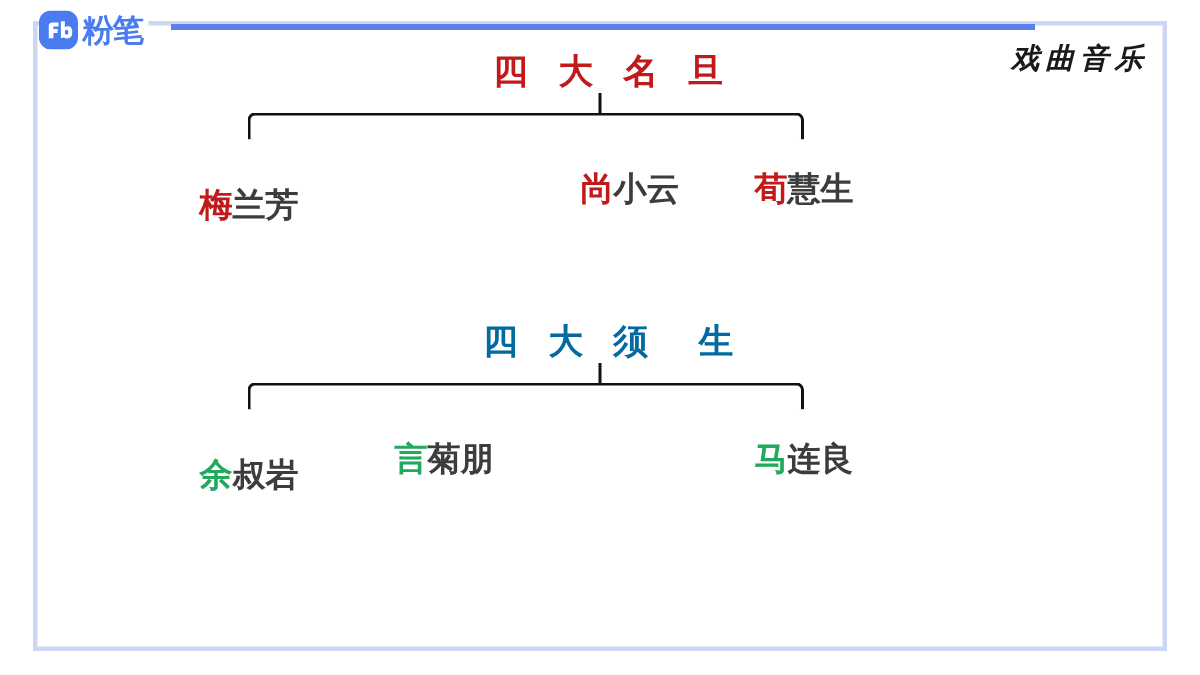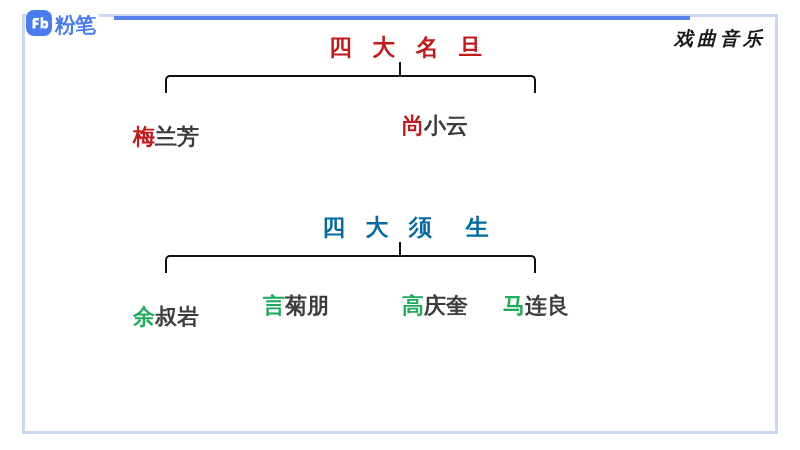--- a/index.html
+++ b/index.html
@@ -27,21 +27,21 @@
     background: #ffffff;
   }
 
   
   #brand {
     position: absolute;
     left: 26px;
     top: 4px;
     height: 32px;
     display: flex;
-    align-items: flex-end;
+    align-items: center;
     background: #ffffff;
     padding-right: 4px;
     z-index: 5;
   }
   #brand-mark {
     width: 26px;
     height: 26px;
     display: block;
   }
   #brand-text {
@@ -141,21 +141,21 @@
     color: #3c3c3c;
     line-height: 36px;
     white-space: nowrap;
   }
   .name .lead { }
   .red-lead   { color: #c2191b; }
   .green-lead { color: #1faa5c; }
 
   .name.n0 { left: 133px; margin-top: 11px; }
   .name.n1 { left: 263px; }
-  .name.n2 { left: 402px; }
+  .name.n2 { left: 387px; }
   .name.n3 { left: 503px; }
 </style>
 </head>
 <body>
 
 <div id="slide-frame"></div>
 
 <div id="brand-rule"></div>
 
 <div id="brand">
@@ -173,30 +173,30 @@
   <div class="group-title red">四 大 名 旦</div>
 
   <div class="bracket-wrap">
     <div class="bracket-stem"></div>
     <div class="bracket-bar"></div>
   </div>
 
   <div class="names">
     <div class="name n0"><span class="lead red-lead">梅</span><span>兰芳</span></div>
     <div class="name n2"><span class="lead red-lead">尚</span><span>小云</span></div>
+    <div class="name n3"><span class="lead red-lead">荀</span><span>慧生</span></div>
   </div>
 </div>
 
 <div class="group" id="group-xusheng">
   <div class="group-title green">四 大 须  生</div>
 
   <div class="bracket-wrap">
     <div class="bracket-stem"></div>
     <div class="bracket-bar"></div>
   </div>
 
   <div class="names">
     <div class="name n0"><span class="lead green-lead">余</span><span>叔岩</span></div>
     <div class="name n1"><span class="lead green-lead">言</span><span>菊朋</span></div>
-    <div class="name n2"><span class="lead green-lead">高</span><span>庆奎</span></div>
     <div class="name n3"><span class="lead green-lead">马</span><span>连良</span></div>
   </div>
 </div>
 
 </body></html>

